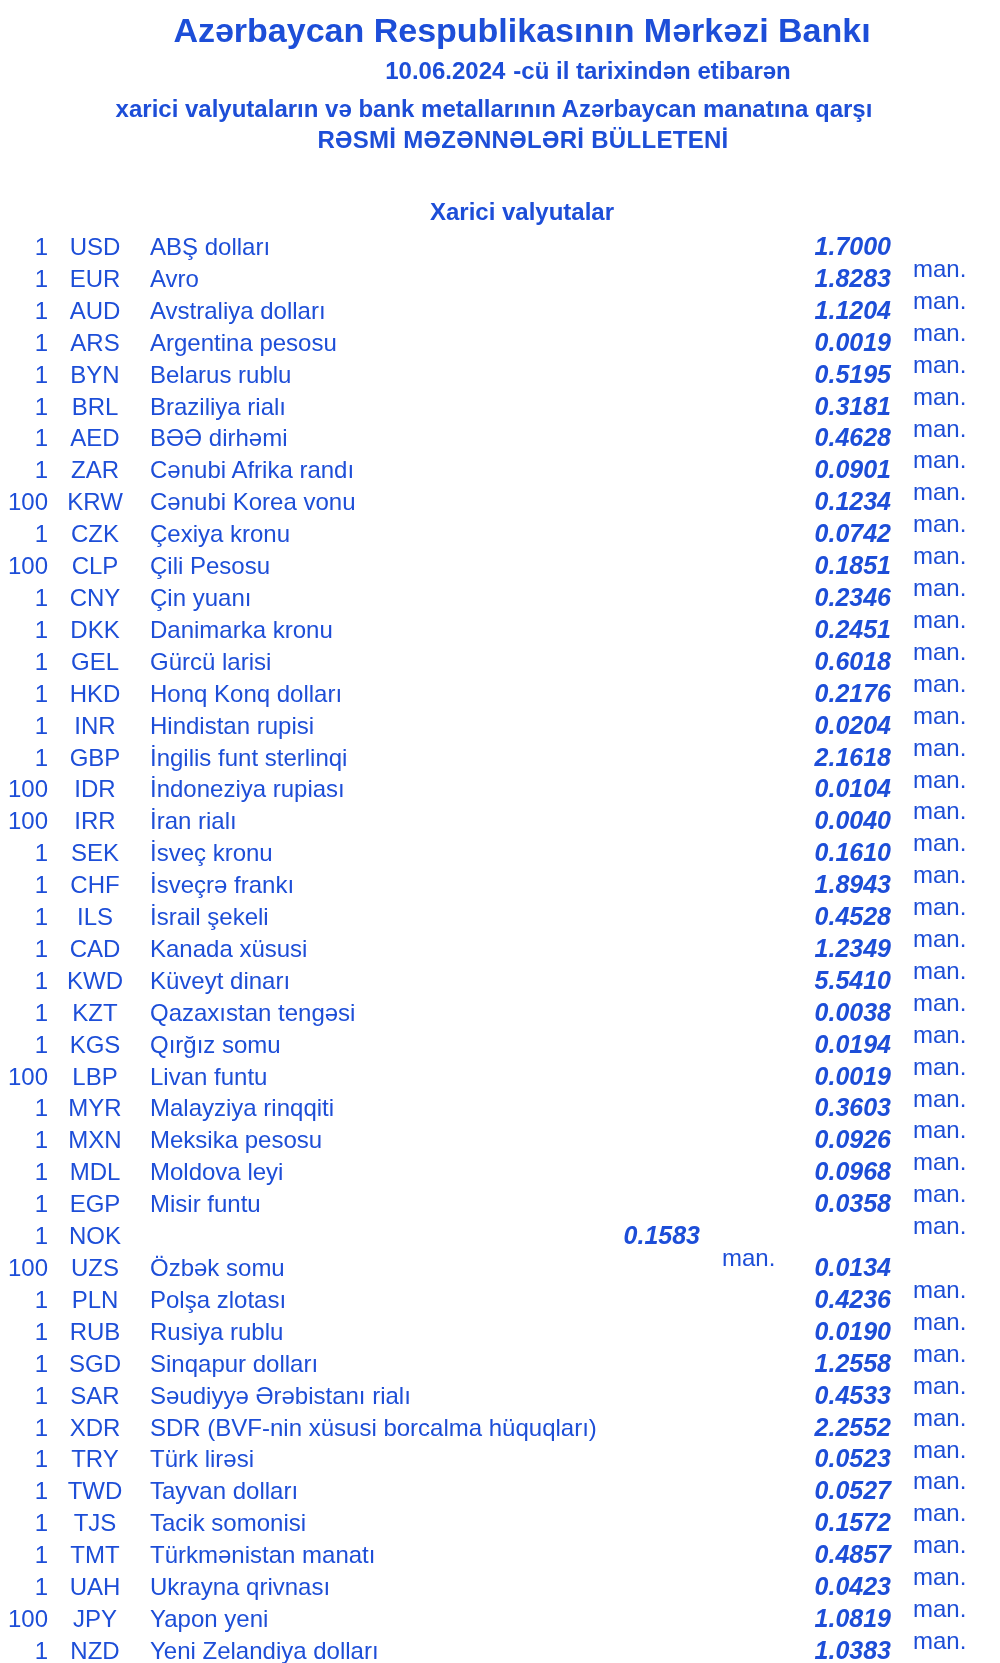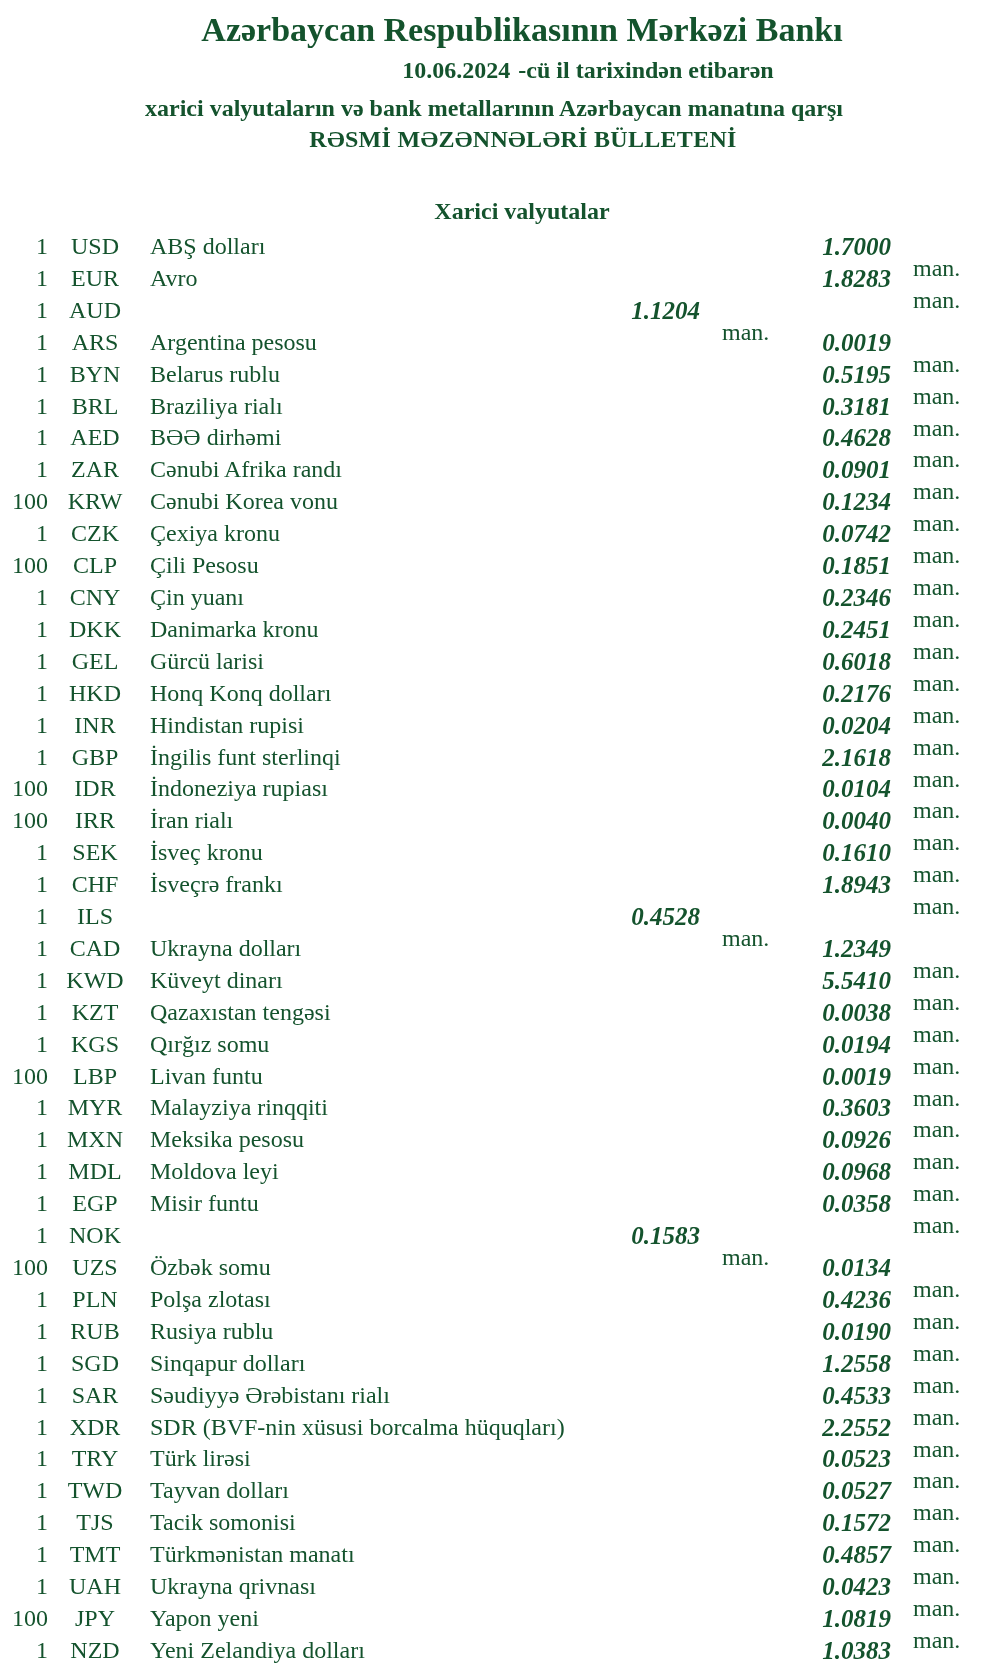--- a/index.html
+++ b/index.html
@@ -6,22 +6,22 @@
     margin: 0;
     padding: 0;
     background: #ffffff;
   }
   .page {
     position: relative;
     width: 1000px;
     height: 1663px;
     background: #ffffff;
     overflow: hidden;
-    color: #14532d;
-    font-family: Liberation Serif, serif;
+    color: #1d4ed8;
+    font-family: Liberation Sans, sans-serif;
   }
   .hline {
     position: absolute;
     left: 0;
     width: 1000px;
     text-align: center;
     font-weight: bold;
     white-space: nowrap;
   }
   .bank-name   { top: 11px;  font-size: 34px; transform: translateX(22px); }
@@ -86,20 +86,21 @@
       <div class="qty">1</div>
       <div class="code">EUR</div>
       <div class="name">Avro</div>
       <div class="rate">1.8283</div>
       <div class="unit">man.</div>
     </div>
 
     <div class="row">
       <div class="qty">1</div>
       <div class="code">AUD</div>
+      <div class="name">Avstraliya dolları</div>
       <div class="rate">1.1204</div>
       <div class="unit">man.</div>
     </div>
 
     <div class="row">
       <div class="qty">1</div>
       <div class="code">ARS</div>
       <div class="name">Argentina pesosu</div>
       <div class="rate">0.0019</div>
       <div class="unit">man.</div>
@@ -237,28 +238,29 @@
       <div class="qty">1</div>
       <div class="code">CHF</div>
       <div class="name">İsveçrə frankı</div>
       <div class="rate">1.8943</div>
       <div class="unit">man.</div>
     </div>
 
     <div class="row">
       <div class="qty">1</div>
       <div class="code">ILS</div>
+      <div class="name">İsrail şekeli</div>
       <div class="rate">0.4528</div>
       <div class="unit">man.</div>
     </div>
 
     <div class="row">
       <div class="qty">1</div>
       <div class="code">CAD</div>
-      <div class="name">Ukrayna dolları</div>
+      <div class="name">Kanada xüsusi</div>
       <div class="rate">1.2349</div>
       <div class="unit">man.</div>
     </div>
 
     <div class="row">
       <div class="qty">1</div>
       <div class="code">KWD</div>
       <div class="name">Küveyt dinarı</div>
       <div class="rate">5.5410</div>
       <div class="unit">man.</div>

